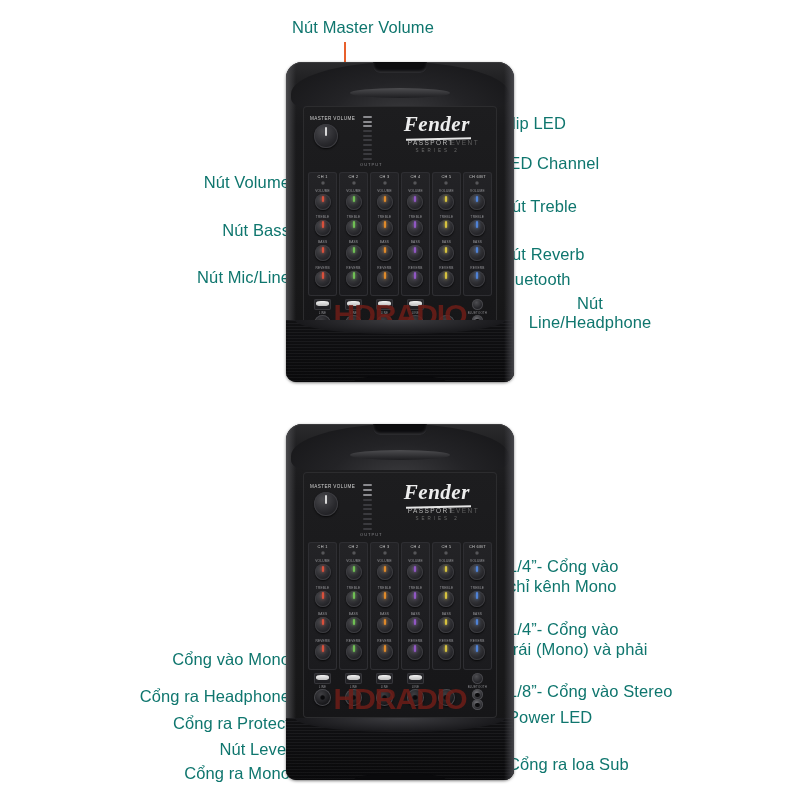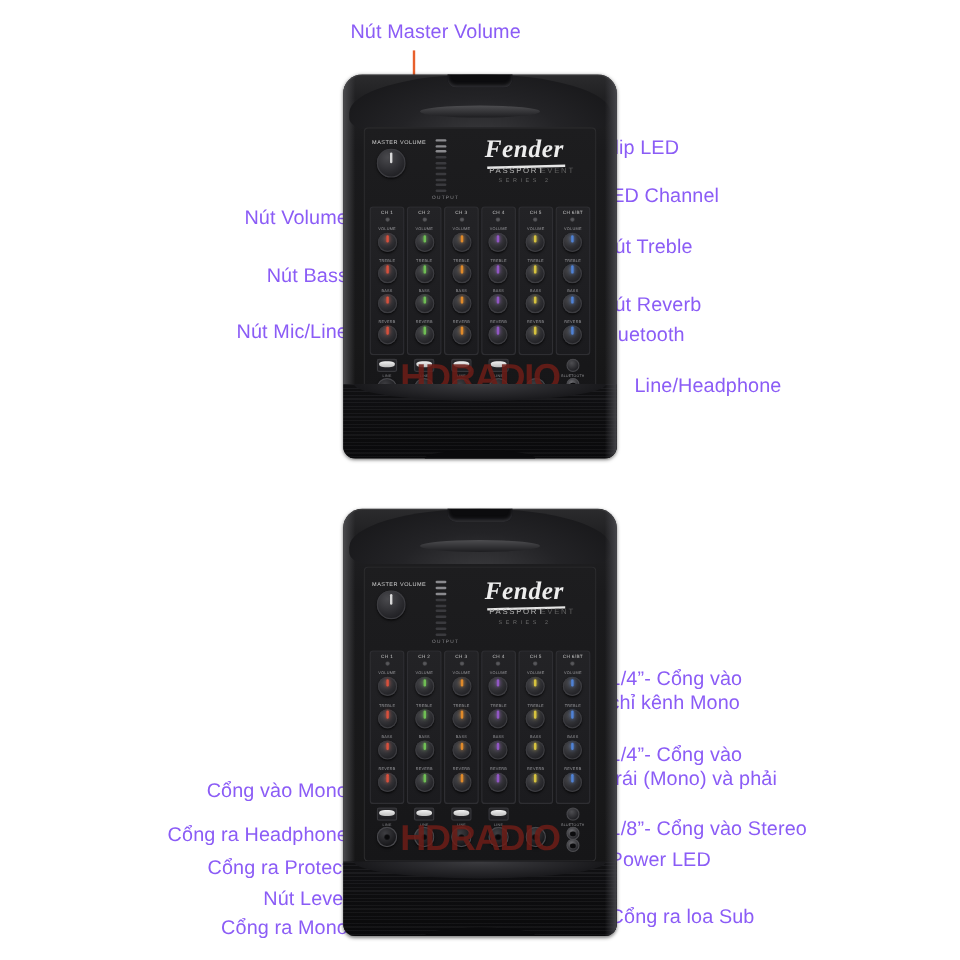--- a/index.html
+++ b/index.html
@@ -6,21 +6,21 @@
   body{
     width:800px;height:800px;background:#ffffff;
     font-family:"Liberation Sans", sans-serif;
     position:relative;overflow:hidden;
     -webkit-font-smoothing:antialiased;
   }
   .stage{position:absolute;left:0;top:0;width:800px;height:800px;}
 
   
   .lbl{
-    position:absolute;font-size:16.5px;color:#8b5cf6;
+    position:absolute;font-size:16.5px;color:#0f766e;
     line-height:1.16;white-space:pre;letter-spacing:.1px;
   }
   .lbl.r{text-align:right;}
   .lbl.c{text-align:center;}
 
   
   .ln{position:absolute;background:#e8602c;}
   .lnh{height:2px;}
   .lnv{width:2px;}
   .dot{position:absolute;width:11px;height:11px;border-radius:50%;
@@ -158,20 +158,21 @@
 
 <div class="stage">
 
   <div class="lbl c" style="left:238px;top:18px;width:250px;">Nút Master Volume</div>
 
   <div class="lbl" style="left:500px;top:114px;">Clip LED</div>
   <div class="lbl" style="left:500px;top:154px;">LED Channel</div>
   <div class="lbl" style="left:500px;top:197px;">Nút Treble</div>
   <div class="lbl" style="left:500px;top:245px;">Nút Reverb</div>
   <div class="lbl" style="left:500px;top:270px;">Bluetooth</div>
+  <div class="lbl c" style="left:500px;top:294px;width:180px;">Nút</div>
   <div class="lbl c" style="left:500px;top:313px;width:180px;">Line/Headphone</div>
 
   <div class="lbl r" style="left:60px;top:173px;width:230px;">Nút Volume</div>
   <div class="lbl r" style="left:60px;top:221px;width:230px;">Nút Bass</div>
   <div class="lbl r" style="left:60px;top:268px;width:230px;">Nút Mic/Line</div>
 
   <div class="lbl" style="left:508px;top:557px;">1/4”- Cổng vào</div>
   <div class="lbl" style="left:508px;top:577px;">chỉ kênh Mono</div>
   <div class="lbl" style="left:508px;top:620px;">1/4”- Cổng vào</div>
   <div class="lbl" style="left:508px;top:640px;">trái (Mono) và phải</div>

